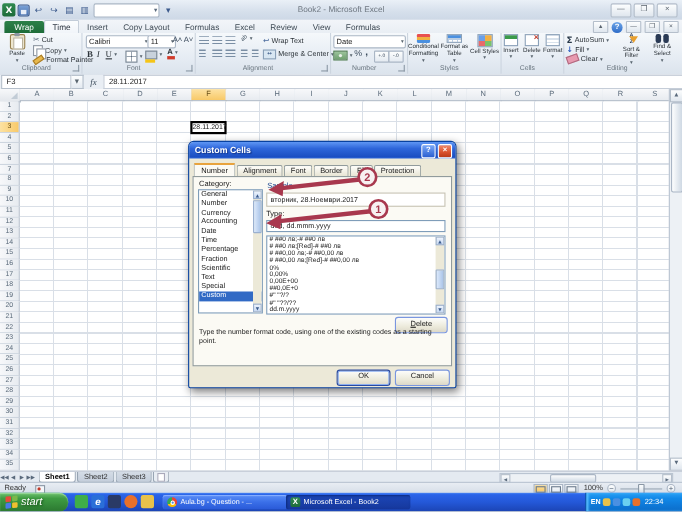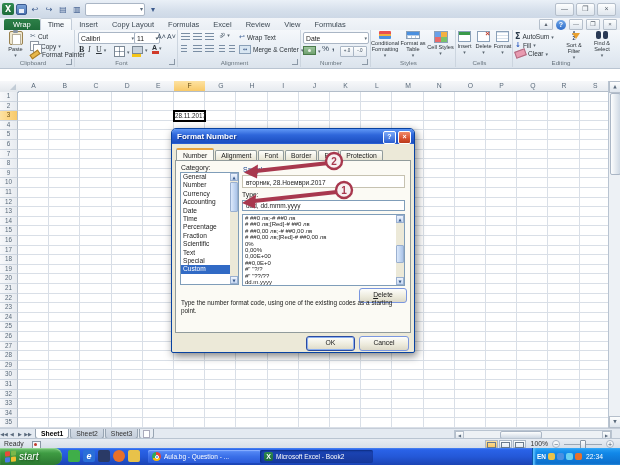--- a/index.html
+++ b/index.html
@@ -260,20 +260,21 @@
     <div class="qat">
         <span class="qat-ico ico-excel-logo">X</span>
         <span class="qat-ico ico-save"></span>
         <span class="qat-ico ico-undo">↩</span>
         <span class="qat-ico ico-redo">↪</span>
         <span class="qat-ico ico-print-preview">▤</span>
         <span class="qat-ico ico-clipboard">▥</span>
         <span class="qat-combo"></span>
         <span class="qat-ico">▾</span>
       </div>
+    <div class="title-text">Book2  -  Microsoft Excel</div>
     <div class="winbtns">
       <div class="winbtn">—</div>
       <div class="winbtn">❒</div>
       <div class="winbtn">×</div>
     </div>
   </div>
 
   <div class="tabrow">
     <span id="ribbonTabs"><span class="rtab file">Wrap</span><span class="rtab active">Time</span><span class="rtab">Insert</span><span class="rtab">Copy Layout</span><span class="rtab">Formulas</span><span class="rtab">Excel</span><span class="rtab">Review</span><span class="rtab">View</span><span class="rtab">Formulas</span></span>
     <div class="tabrow-right">
@@ -479,20 +480,26 @@
         </div>
       <div class="bigbtn" style="left:76px;width:28px;">
         <span class="sq i-binoc"></span>
         <span class="bigbtn-label">Find &amp; Select</span>
           <span class="dd">▾</span>
         </div>
       <div class="grouplabel">Editing</div>
     </div>
   </div>
 
+  <div class="formulabar">
+    <div class="namebox">F3</div>
+    <div class="namebox-dd">▼</div>
+    <div class="fx">fx</div>
+    <div class="fbar-input">28.11.2017</div>
+  </div>
 
   <div class="gridwrap">
     <div class="corner"></div>
     <div id="colHeads">
         <div class="colhead" style="left: 18px; width: 31.2px;">A</div>
         <div class="colhead" style="left: 49.2px; width: 31.2px;">B</div>
         <div class="colhead" style="left: 80.4px; width: 31.2px;">C</div>
         <div class="colhead" style="left: 111.6px; width: 31.2px;">D</div>
         <div class="colhead" style="left: 142.8px; width: 31.2px;">E</div>
         <div class="colhead sel" style="left: 174px; width: 31.2px;">F</div>
@@ -550,21 +557,21 @@
     <div class="gridbody"></div>
     <div class="activecell" id="activeCell" style="left: 173px; top: 29.2px; width: 29.2px; height: 7.6px;">28.11.2017</div>
     <div class="vscroll">
       <div class="scr-arrow" style="top:0;">▲</div>
       <div class="vthumb"></div>
       <div class="scr-arrow" style="bottom:0;">▼</div>
     </div>
   </div>
 
   <div class="dialog">
-    <div class="dlg-title">Format Number</div>
+    <div class="dlg-title">Custom Cells</div>
     <div class="dlg-titlebtns">
       <div class="dlg-tbtn dlg-help">?</div>
       <div class="dlg-tbtn dlg-close">×</div>
     </div>
     <div class="dlg-tabs" id="dlgTabs">
         <div class="dlg-tab active">Number</div>
         <div class="dlg-tab">Alignment</div>
         <div class="dlg-tab">Font</div>
         <div class="dlg-tab">Border</div>
         <div class="dlg-tab">Fill</div>

